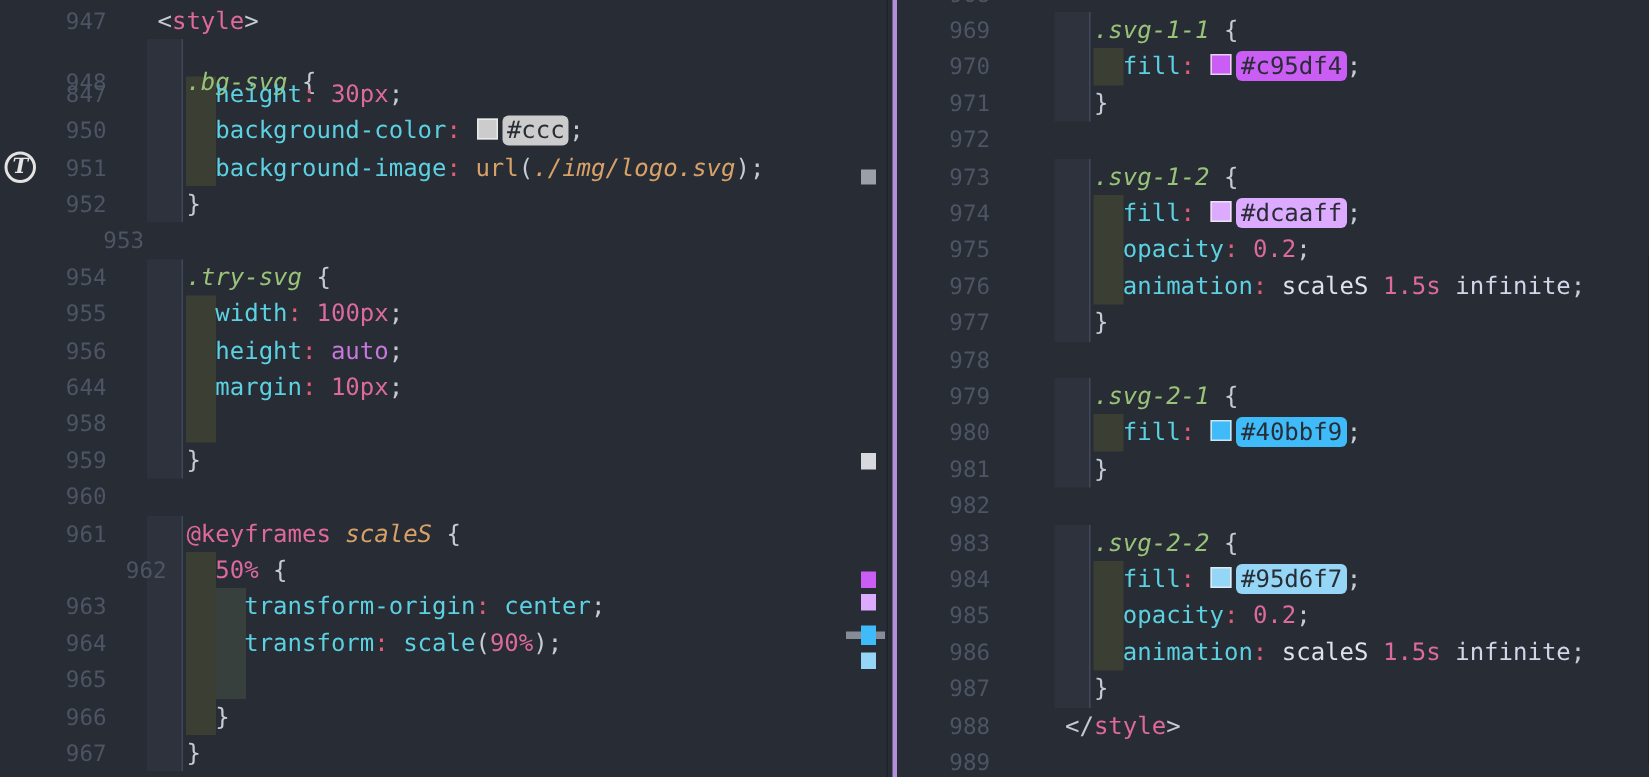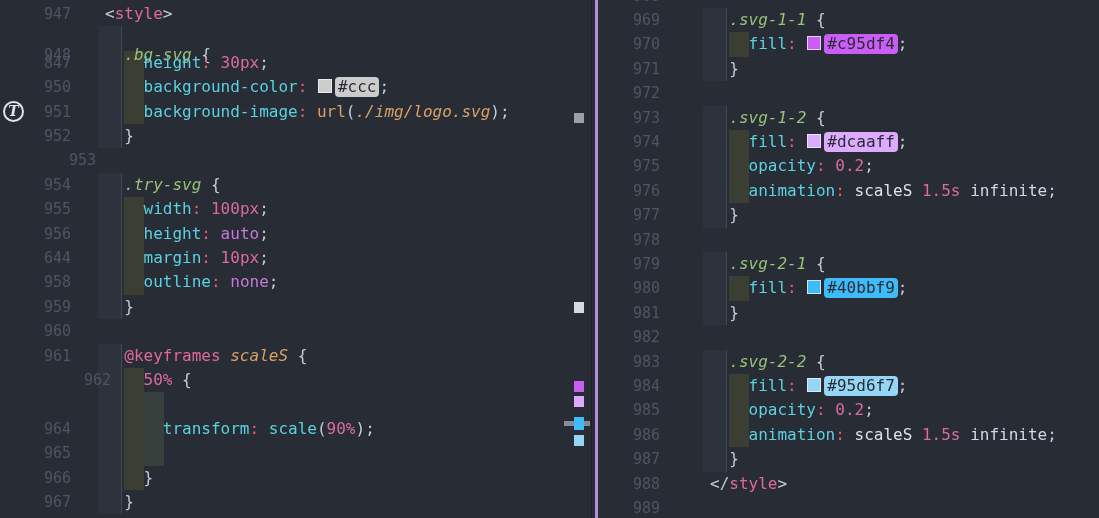--- a/index.html
+++ b/index.html
@@ -55,25 +55,26 @@
       <div class="row" style="top: 43px;"><div class="ln" style="width: 71px;">948</div><div class="code" style="left: 105px;"><span class="tok-pl">  </span><span class="tok-sel">.bg-svg</span><span class="tok-pl"> {</span></div></div>
       <div class="row" style="top: 50.8px;"><div class="ln" style="width: 71px;">847</div><div class="code" style="left: 105px;"><span class="tok-pl">    </span><span class="tok-prop">height</span><span class="tok-col">:</span><span class="tok-pl"> </span><span class="tok-num">30px</span><span class="tok-pl">;</span></div></div>
       <div class="row" style="top: 75.2px;"><div class="ln" style="width: 71px;">950</div><div class="code" style="left: 105px;"><span class="tok-pl">    </span><span class="tok-prop">background-color</span><span class="tok-col">:</span><span class="tok-pl"> </span><span class="swatch" style="background: rgb(204, 204, 204);"></span><span class="chip" style="background: rgb(204, 204, 204);">#ccc</span><span class="tok-pl">;</span></div></div>
       <div class="row" style="top: 99.6px;"><div class="ln" style="width: 71px;">951</div><div class="code" style="left: 105px;"><span class="tok-pl">    </span><span class="tok-prop">background-image</span><span class="tok-col">:</span><span class="tok-pl"> </span><span class="tok-org">url</span><span class="tok-pl">(</span><span class="tok-orgi">./img/logo.svg</span><span class="tok-pl">);</span></div></div>
       <div class="row" style="top: 124px;"><div class="ln" style="width: 71px;">952</div><div class="code" style="left: 105px;"><span class="tok-pl">  }</span></div></div>
       <div class="row" style="top: 148.4px; padding-left: 25px;"><div class="ln" style="width: 71px;">953</div><div class="code" style="left: 105px;"></div></div>
       <div class="row" style="top: 172.8px;"><div class="ln" style="width: 71px;">954</div><div class="code" style="left: 105px;"><span class="tok-pl">  </span><span class="tok-sel">.try-svg</span><span class="tok-pl"> {</span></div></div>
       <div class="row" style="top: 197.2px;"><div class="ln" style="width: 71px;">955</div><div class="code" style="left: 105px;"><span class="tok-pl">    </span><span class="tok-prop">width</span><span class="tok-col">:</span><span class="tok-pl"> </span><span class="tok-num">100px</span><span class="tok-pl">;</span></div></div>
       <div class="row" style="top: 221.6px;"><div class="ln" style="width: 71px;">956</div><div class="code" style="left: 105px;"><span class="tok-pl">    </span><span class="tok-prop">height</span><span class="tok-col">:</span><span class="tok-pl"> </span><span class="tok-kwp">auto</span><span class="tok-pl">;</span></div></div>
       <div class="row" style="top: 246px;"><div class="ln" style="width: 71px;">644</div><div class="code" style="left: 105px;"><span class="tok-pl">    </span><span class="tok-prop">margin</span><span class="tok-col">:</span><span class="tok-pl"> </span><span class="tok-num">10px</span><span class="tok-pl">;</span></div></div>
-      <div class="row" style="top: 270.4px;"><div class="ln" style="width: 71px;">958</div><div class="code" style="left: 105px;"><span class="tok-pl">    </span><span class="tok-prop">outline</span><span class="tok-col">:</span><span class="tok-pl"> </span><span class="tok-kwp">none</span><span class="tok-pl">;</span></div></div>
+      <div class="row" style="top: 270.4px;"><div class="ln" style="width: 71px;">958</div></div>
       <div class="row" style="top: 294.8px;"><div class="ln" style="width: 71px;">959</div><div class="code" style="left: 105px;"><span class="tok-pl">  }</span></div></div>
       <div class="row" style="top: 319.2px;"><div class="ln" style="width: 71px;">960</div><div class="code" style="left: 105px;"></div></div>
       <div class="row" style="top: 343.6px;"><div class="ln" style="width: 71px;">961</div><div class="code" style="left: 105px;"><span class="tok-pl">  </span><span class="tok-at">@keyframes</span><span class="tok-pl"> </span><span class="tok-kfname">scaleS</span><span class="tok-pl"> {</span></div></div>
       <div class="row" style="top: 368px;"><div class="ln" style="width: 71px; padding-left: 40px;">962</div><div class="code" style="left: 105px;"><span class="tok-pl">    </span><span class="tok-num">50%</span><span class="tok-pl"> {</span></div></div>
+      <div class="row" style="top: 392.4px;"><div class="ln" style="width: 71px;">963</div><div class="code" style="left: 105px;"><span class="tok-pl">      </span><span class="tok-prop">transform-origin</span><span class="tok-col">:</span><span class="tok-pl"> </span><span class="tok-kwc">center</span><span class="tok-pl">;</span></div></div>
       <div class="row" style="top: 416.8px;"><div class="ln" style="width: 71px;">964</div><div class="code" style="left: 105px;"><span class="tok-pl">      </span><span class="tok-prop">transform</span><span class="tok-col">:</span><span class="tok-pl"> </span><span class="tok-prop">scale</span><span class="tok-pl">(</span><span class="tok-num">90%</span><span class="tok-pl">);</span></div></div>
       <div class="row" style="top: 441.2px;"><div class="ln" style="width: 71px;">965</div></div>
       <div class="row" style="top: 465.6px;"><div class="ln" style="width: 71px;">966</div><div class="code" style="left: 105px;"><span class="tok-pl">    }</span></div></div>
       <div class="row" style="top: 490px;"><div class="ln" style="width: 71px;">967</div><div class="code" style="left: 105px;"><span class="tok-pl">  }</span></div></div>
       <div class="gutter-icon" style="top: 100.6px;">T</div>
       <div class="ruler">
         <div class="ruler-mark" style="left: -9px; width: 26px; top: 421px; height: 5px; background: rgb(134, 140, 151);"></div>
         <div class="ruler-mark" style="left: 1px; width: 10px; top: 113px; height: 10px; background: rgb(154, 160, 166);"></div>
         <div class="ruler-mark" style="left: 1px; width: 10px; top: 302px; height: 11px; background: rgb(215, 217, 220);"></div>
         <div class="ruler-mark" style="left: 1px; width: 10px; top: 381px; height: 11px; background: rgb(201, 93, 244);"></div>

